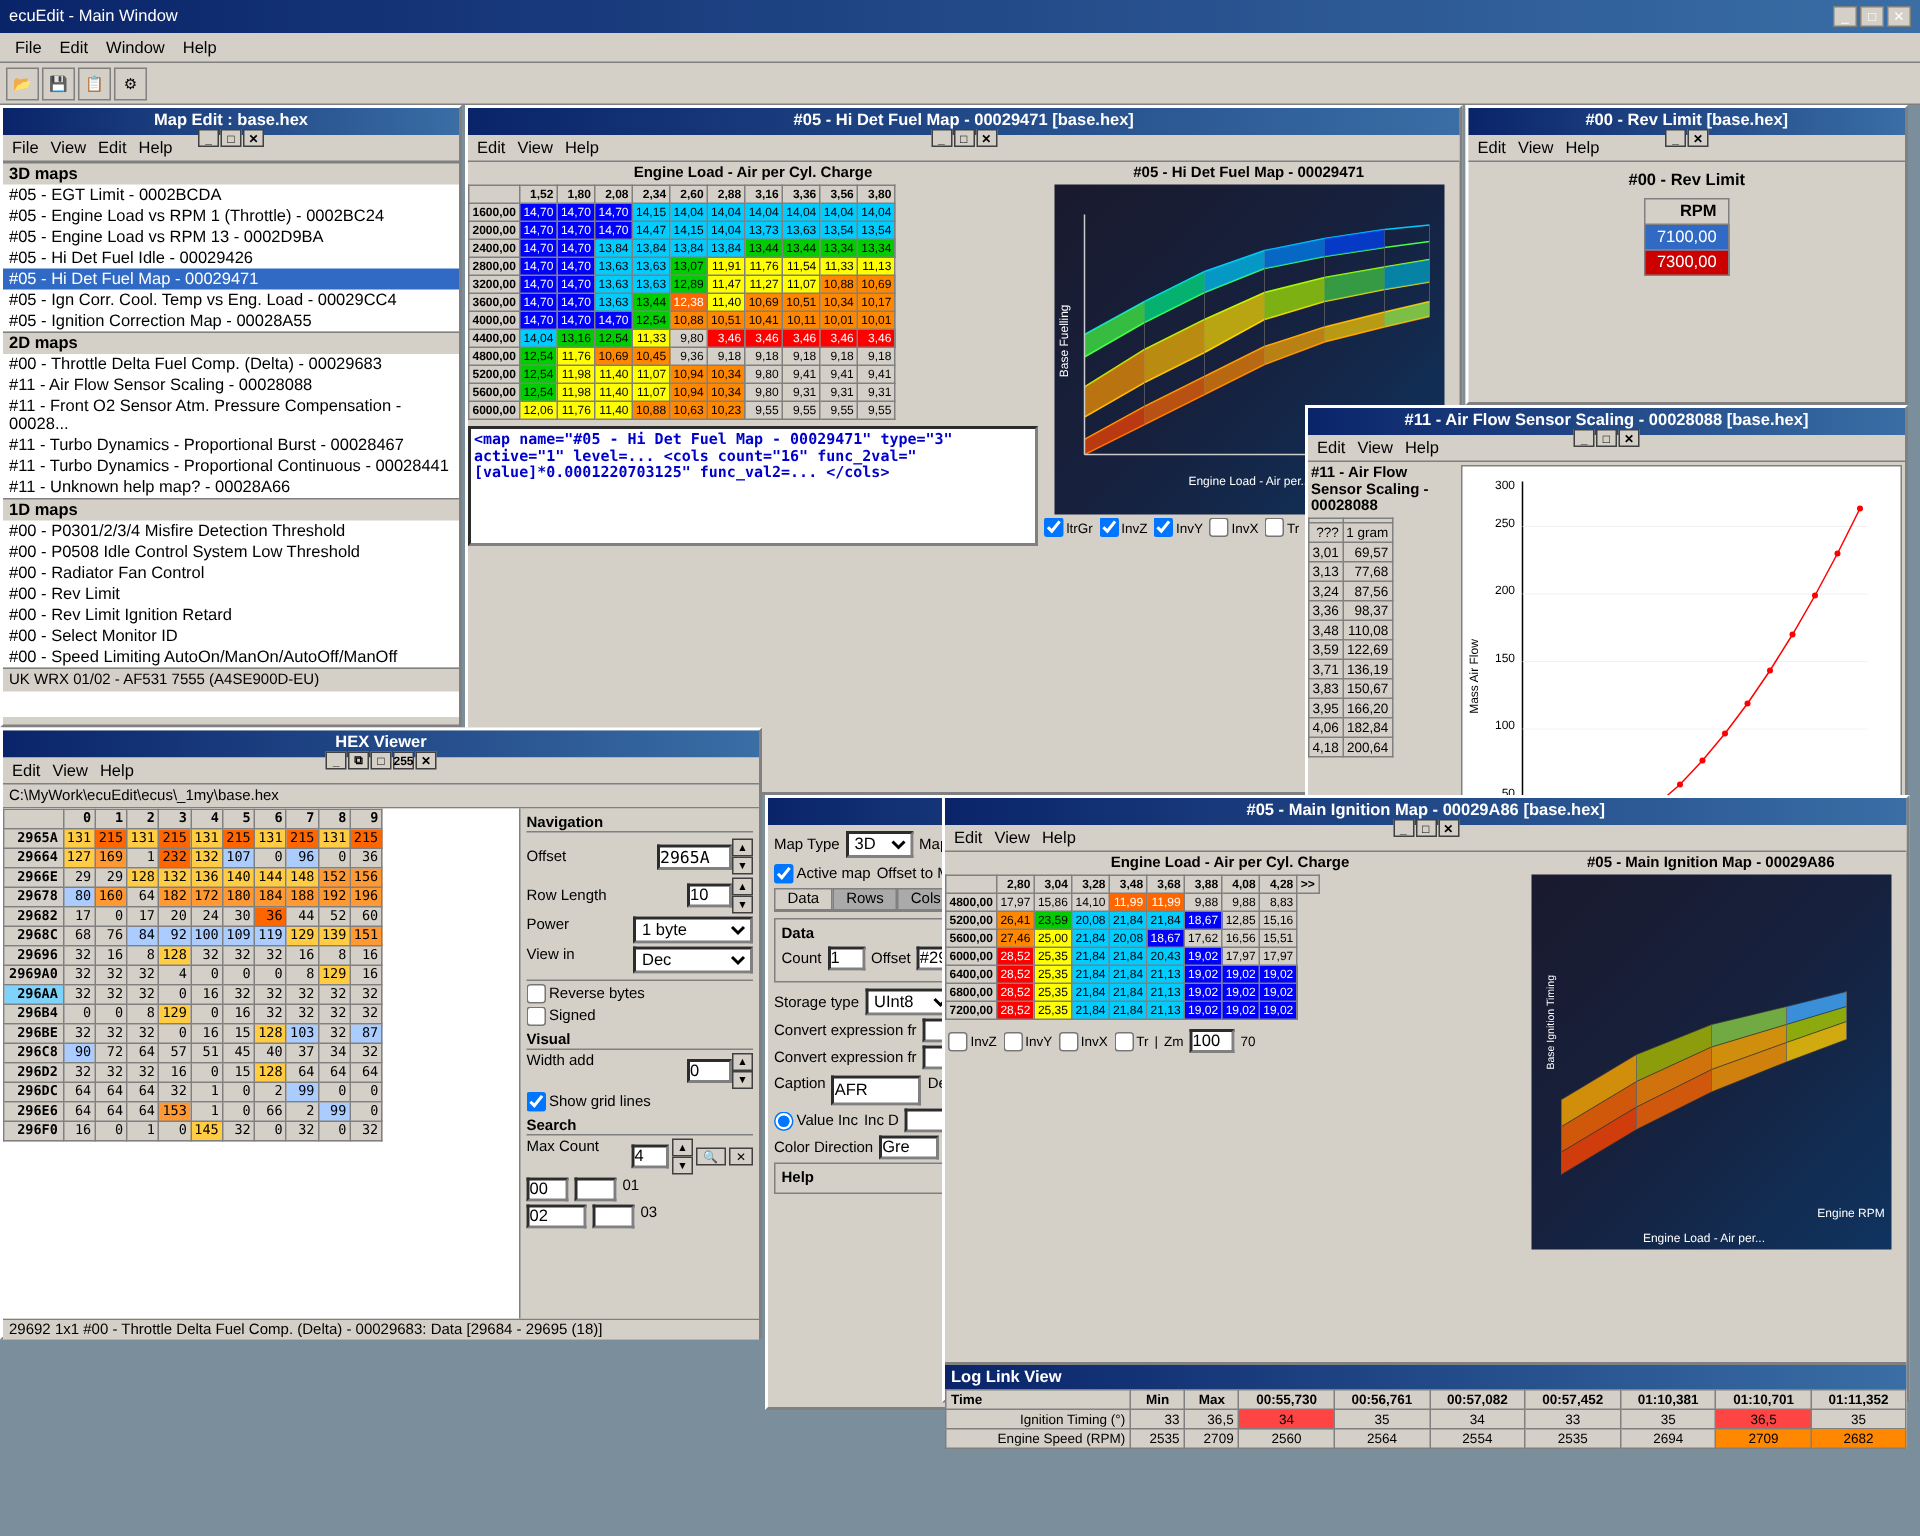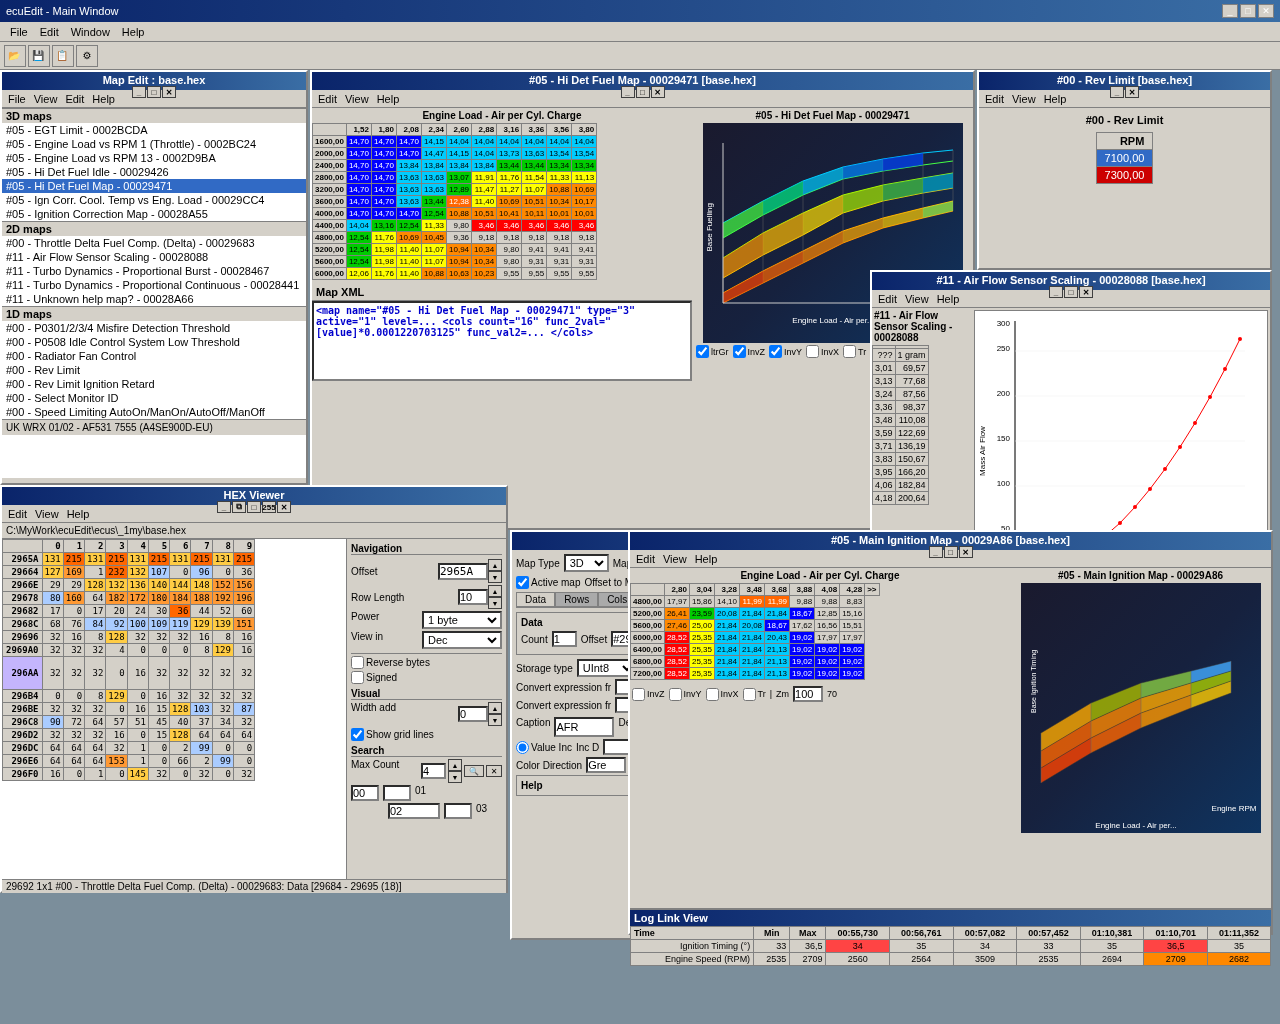--- a/index.html
+++ b/index.html
@@ -236,20 +236,21 @@
           <div class="list-item">#05 - Engine Load vs RPM 13 - 0002D9BA</div>
           <div class="list-item">#05 - Hi Det Fuel Idle - 00029426</div>
           <div class="list-item list-item-selected">#05 - Hi Det Fuel Map - 00029471</div>
           <div class="list-item">#05 - Ign Corr. Cool. Temp vs Eng. Load - 00029CC4</div>
           <div class="list-item">#05 - Ignition Correction Map - 00028A55</div>
         </div>
       <div class="section-hdr">2D maps</div>
       <div id="maps2d-list">
           <div class="list-item">#00 - Throttle Delta Fuel Comp. (Delta) - 00029683</div>
           <div class="list-item">#11 - Air Flow Sensor Scaling - 00028088</div>
+          <div class="list-item">#11 - Front O2 Sensor Atm. Pressure Compensation - 00028...</div>
           <div class="list-item">#11 - Turbo Dynamics - Proportional Burst - 00028467</div>
           <div class="list-item">#11 - Turbo Dynamics - Proportional Continuous - 00028441</div>
           <div class="list-item">#11 - Unknown help map? - 00028A66</div>
         </div>
       <div class="section-hdr">1D maps</div>
       <div id="maps1d-list">
           <div class="list-item">#00 - P0301/2/3/4 Misfire Detection Threshold</div>
           <div class="list-item">#00 - P0508 Idle Control System Low Threshold</div>
           <div class="list-item">#00 - Radiator Fan Control</div>
           <div class="list-item">#00 - Rev Limit</div>
@@ -452,21 +453,20 @@
                 <td class="cell-orange" style="font-size: 8px;">10,23</td>
                 <td class="" style="font-size: 8px;">9,55</td>
                 <td class="" style="font-size: 8px;">9,55</td>
                 <td class="" style="font-size: 8px;">9,55</td>
                 <td class="" style="font-size: 8px;">9,55</td>
               </tr>
             </tbody>
         </table>
 
         <div style="margin-top:4px;">
-          <div style="background:#d4d0c8; font-weight:bold; padding:2px 4px; border-bottom:1px solid #808080;">Map XML</div>
           <div class="xml-area" style="height:80px;">
             <span style="color:#0000cc; font-weight:bold;">&lt;map name="#05 - Hi Det Fuel Map - 00029471" type="3" active="1" level=...
   &lt;cols count="16" func_2val="[value]*0.0001220703125" func_val2=...
     &lt;/cols&gt;</span>
           </div>
         </div>
       </div>
 
       <div style="flex:1; position:relative;">
         <div style="font-size:10px; font-weight:bold; text-align:center; padding:2px;">#05 - Hi Det Fuel Map - 00029471</div>
@@ -844,21 +844,21 @@
                 <td style="border: 1px solid rgb(128, 128, 128); padding: 1px 2px; font-size: 9px; font-family: monospace; text-align: right; background: rgb(212, 208, 200);">32</td>
                 <td style="border: 1px solid rgb(128, 128, 128); padding: 1px 2px; font-size: 9px; font-family: monospace; text-align: right; background: rgb(212, 208, 200);">4</td>
                 <td style="border: 1px solid rgb(128, 128, 128); padding: 1px 2px; font-size: 9px; font-family: monospace; text-align: right; background: rgb(212, 208, 200);">0</td>
                 <td style="border: 1px solid rgb(128, 128, 128); padding: 1px 2px; font-size: 9px; font-family: monospace; text-align: right; background: rgb(212, 208, 200);">0</td>
                 <td style="border: 1px solid rgb(128, 128, 128); padding: 1px 2px; font-size: 9px; font-family: monospace; text-align: right; background: rgb(212, 208, 200);">0</td>
                 <td style="border: 1px solid rgb(128, 128, 128); padding: 1px 2px; font-size: 9px; font-family: monospace; text-align: right; background: rgb(212, 208, 200);">8</td>
                 <td style="border: 1px solid rgb(128, 128, 128); padding: 1px 2px; font-size: 9px; font-family: monospace; text-align: right; background: rgb(255, 204, 68);">129</td>
                 <td style="border: 1px solid rgb(128, 128, 128); padding: 1px 2px; font-size: 9px; font-family: monospace; text-align: right; background: rgb(212, 208, 200);">16</td>
               </tr>
               <tr>
-                <th style="background: #c4b5fd; border: 1px solid rgb(128, 128, 128); padding: 11px 3px; font-size: 9px; font-family: monospace;">296AA</th>
+                <th style="background: #7dd3fc; border: 1px solid rgb(128, 128, 128); padding: 1px 3px; font-size: 9px; font-family: monospace;">296AA</th>
                 <td style="border: 1px solid rgb(128, 128, 128); padding: 1px 2px; font-size: 9px; font-family: monospace; text-align: right; background: rgb(212, 208, 200);">32</td>
                 <td style="border: 1px solid rgb(128, 128, 128); padding: 1px 2px; font-size: 9px; font-family: monospace; text-align: right; background: rgb(212, 208, 200);">32</td>
                 <td style="border: 1px solid rgb(128, 128, 128); padding: 1px 2px; font-size: 9px; font-family: monospace; text-align: right; background: rgb(212, 208, 200);">32</td>
                 <td style="border: 1px solid rgb(128, 128, 128); padding: 1px 2px; font-size: 9px; font-family: monospace; text-align: right; background: rgb(212, 208, 200);">0</td>
                 <td style="border: 1px solid rgb(128, 128, 128); padding: 1px 2px; font-size: 9px; font-family: monospace; text-align: right; background: rgb(212, 208, 200);">16</td>
                 <td style="border: 1px solid rgb(128, 128, 128); padding: 1px 2px; font-size: 9px; font-family: monospace; text-align: right; background: rgb(212, 208, 200);">32</td>
                 <td style="border: 1px solid rgb(128, 128, 128); padding: 1px 2px; font-size: 9px; font-family: monospace; text-align: right; background: rgb(212, 208, 200);">32</td>
                 <td style="border: 1px solid rgb(128, 128, 128); padding: 1px 2px; font-size: 9px; font-family: monospace; text-align: right; background: rgb(212, 208, 200);">32</td>
                 <td style="border: 1px solid rgb(128, 128, 128); padding: 1px 2px; font-size: 9px; font-family: monospace; text-align: right; background: rgb(212, 208, 200);">32</td>
                 <td style="border: 1px solid rgb(128, 128, 128); padding: 1px 2px; font-size: 9px; font-family: monospace; text-align: right; background: rgb(212, 208, 200);">32</td>
@@ -1029,21 +1029,21 @@
             <div class="sub-btn" style="width:20px;">🔍</div>
             <div class="sub-btn" style="width:16px;">✕</div>
           </div>
         </div>
         <div style="display:flex; gap:4px; margin-bottom:2px;">
           <input type="text" value="00" style="width: 28px;">
           <input type="text" value="" style="width: 28px;">
           <span>01</span>
         </div>
         <div style="display:flex; gap:4px;">
-          <input type="text" value="02" style="width: 52px; margin-left: 37px;">
+          <input type="text" value="02" style="width: 40px;">
           <input type="text" value="" style="width: 28px;">
           <span>03</span>
         </div>
       </div>
     </div>
 
     <div style="background:#d4d0c8; border-top:1px solid #808080; padding:1px 4px; font-size:10px; white-space:nowrap; overflow:hidden;">
       <span>29692   1x1   #00 - Throttle Delta Fuel Comp. (Delta) - 00029683: Data [29684 - 29695 (18)]</span>
     </div>
   </div>
@@ -1361,21 +1361,21 @@
                 <td style="border: 1px solid rgb(128, 128, 128); padding: 1px 3px; font-size: 9px; text-align: center; background: rgb(212, 208, 200);">35</td>
                 <td style="border: 1px solid rgb(128, 128, 128); padding: 1px 3px; font-size: 9px; text-align: center; background: rgb(255, 68, 68);">36,5</td>
                 <td style="border: 1px solid rgb(128, 128, 128); padding: 1px 3px; font-size: 9px; text-align: center; background: rgb(212, 208, 200);">35</td>
               </tr>
               <tr>
                 <td style="border: 1px solid rgb(128, 128, 128); padding: 1px 3px; font-size: 9px; background: rgb(212, 208, 200);">Engine Speed (RPM)</td>
                 <td style="border: 1px solid rgb(128, 128, 128); padding: 1px 3px; font-size: 9px; background: rgb(212, 208, 200);">2535</td>
                 <td style="border: 1px solid rgb(128, 128, 128); padding: 1px 3px; font-size: 9px; background: rgb(212, 208, 200);">2709</td>
                 <td style="border: 1px solid rgb(128, 128, 128); padding: 1px 3px; font-size: 9px; text-align: center; background: rgb(212, 208, 200);">2560</td>
                 <td style="border: 1px solid rgb(128, 128, 128); padding: 1px 3px; font-size: 9px; text-align: center; background: rgb(212, 208, 200);">2564</td>
-                <td style="border: 1px solid rgb(128, 128, 128); padding: 1px 3px; font-size: 9px; text-align: center; background: rgb(212, 208, 200);">3509</td>
+                <td style="border: 1px solid rgb(128, 128, 128); padding: 1px 3px; font-size: 9px; text-align: center; background: rgb(212, 208, 200);">2554</td>
                 <td style="border: 1px solid rgb(128, 128, 128); padding: 1px 3px; font-size: 9px; text-align: center; background: rgb(212, 208, 200);">2535</td>
                 <td style="border: 1px solid rgb(128, 128, 128); padding: 1px 3px; font-size: 9px; text-align: center; background: rgb(212, 208, 200);">2694</td>
                 <td style="border: 1px solid rgb(128, 128, 128); padding: 1px 3px; font-size: 9px; text-align: center; background: rgb(255, 136, 0);">2709</td>
                 <td style="border: 1px solid rgb(128, 128, 128); padding: 1px 3px; font-size: 9px; text-align: center; background: rgb(255, 136, 0);">2682</td>
               </tr>
             </tbody>
         </table>
       </div>
     </div>
   </div>

